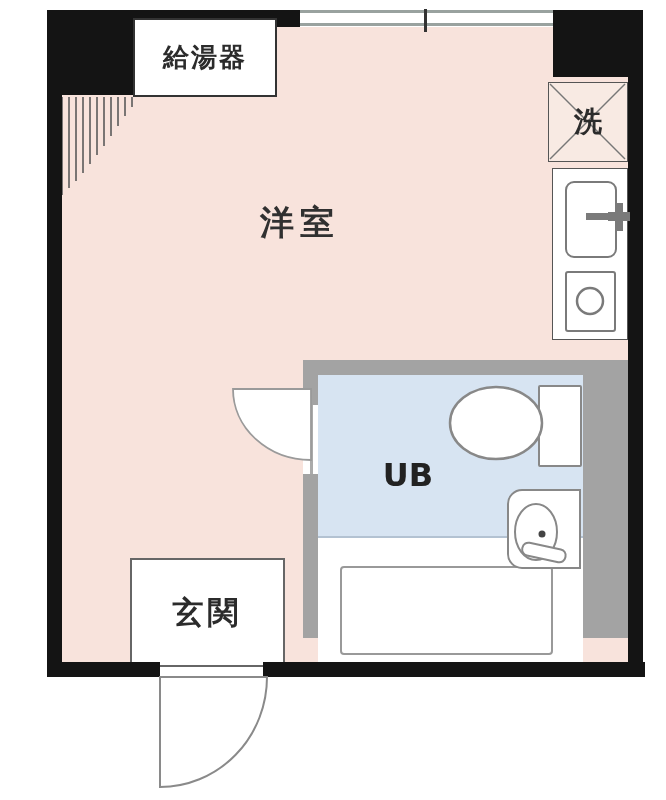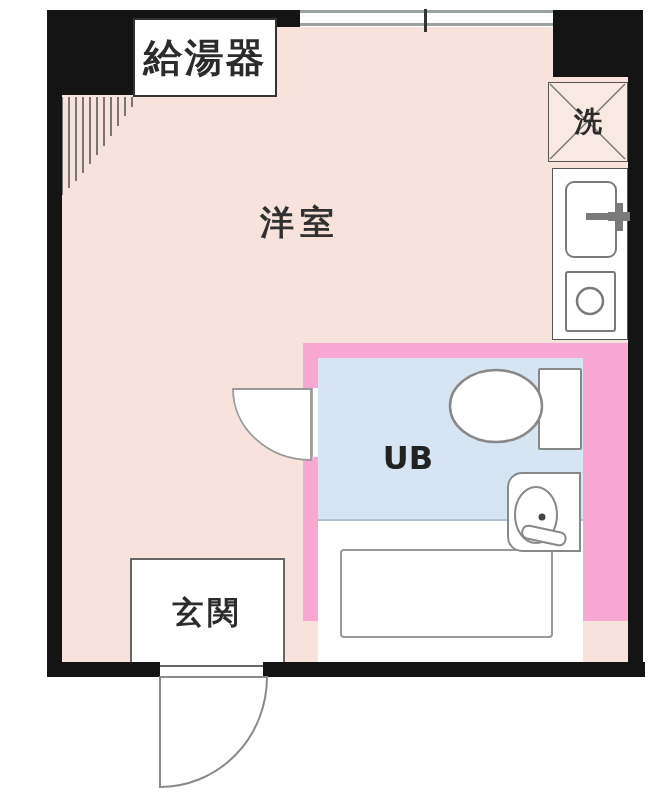--- a/index.html
+++ b/index.html
@@ -19,34 +19,34 @@
   .window{
     position:absolute;left:300px;top:10px;width:253px;height:16px;background:#ffffff;
     border-top:3px solid #99a29f;border-bottom:3px solid #99a29f;box-sizing:border-box;
   }
   .window-tick{position:absolute;left:124px;top:-4px;width:3px;height:23px;background:#333333;}
   
   .kyuto-box{
     position:absolute;left:133px;top:18px;width:144px;height:79px;background:#ffffff;
     border:2.5px solid #333333;box-sizing:border-box;
   }
-  .kyuto-box .label{inset:0;font-size:39px;letter-spacing:2px;}
+  .kyuto-box .label{inset:0;font-size:26px;letter-spacing:2px;}
   
   .laundry-box{
     position:absolute;left:548px;top:82px;width:80px;height:80px;background:#f8eae3;
     border:1.5px solid #555555;box-sizing:border-box;
   }
   .laundry-box .label{inset:0;font-size:28px;}
   
   .kitchen-box{
     position:absolute;left:552px;top:168px;width:76px;height:172px;background:#ffffff;
     border:1.5px solid #555555;box-sizing:border-box;
   }
   
-  .ub-unit{position:absolute;left:303px;top:343px;width:340px;height:278px;background:#f9a8d4;}
+  .ub-unit{position:absolute;left:303px;top:360px;width:340px;height:278px;background:#a3a3a3;}
   .ub-interior{position:absolute;left:15px;top:15px;width:265px;height:304px;background:#ffffff;}
   .ub-blue{position:absolute;left:15px;top:15px;width:265px;height:163px;background:#d7e4f2;}
   .ub-divider{position:absolute;left:15px;top:176px;width:265px;height:2px;background:#b3c2d2;}
   .ub-doorgap{position:absolute;left:0;top:45px;width:15px;height:69px;background:#ffffff;}
   .ub-jamb{position:absolute;left:7px;top:45px;width:3px;height:69px;background:#aaaaaa;}
   .ub-label{left:72px;top:97px;width:66px;height:36px;font-size:32px;font-weight:700;color:#222;}
   .toilet-tank{
     position:absolute;left:235px;top:25px;width:44px;height:82px;background:#ffffff;
     border:2px solid #888888;border-radius:2px;box-sizing:border-box;
   }

